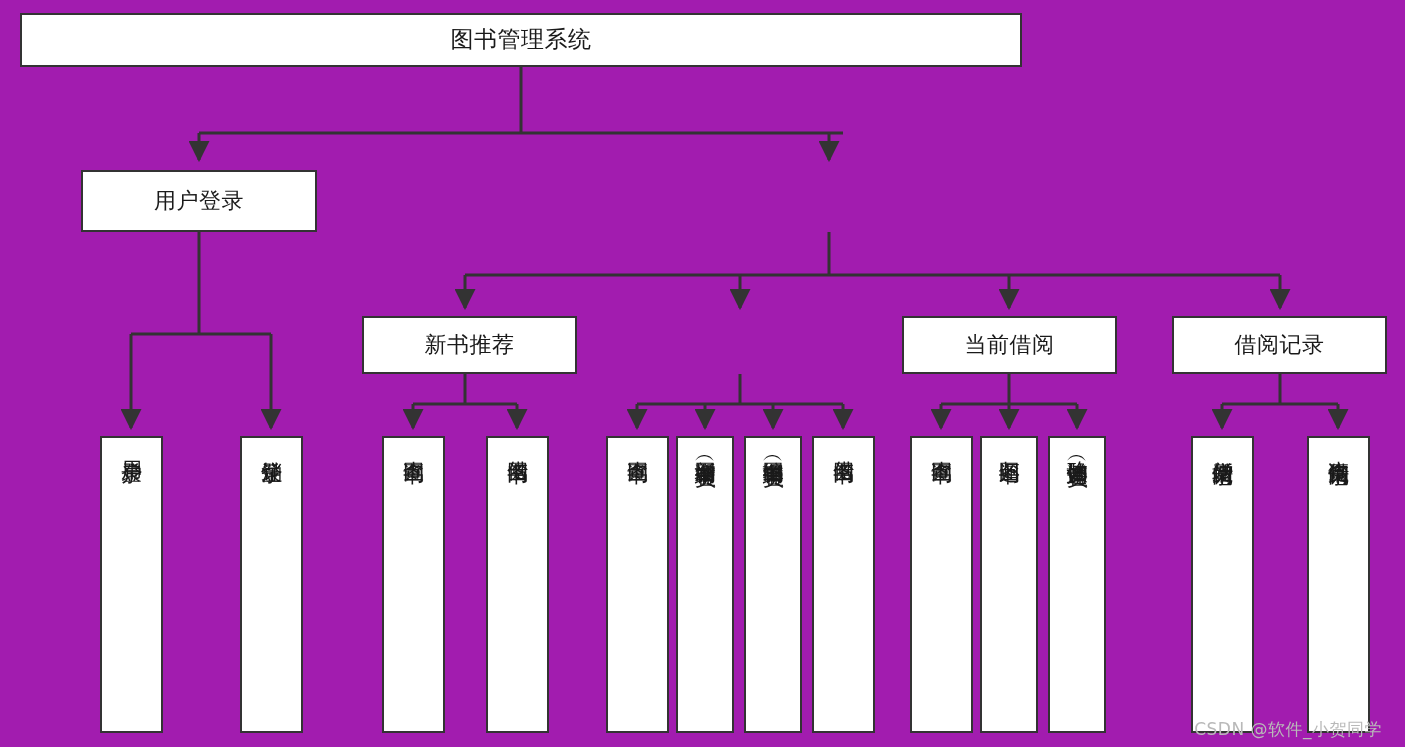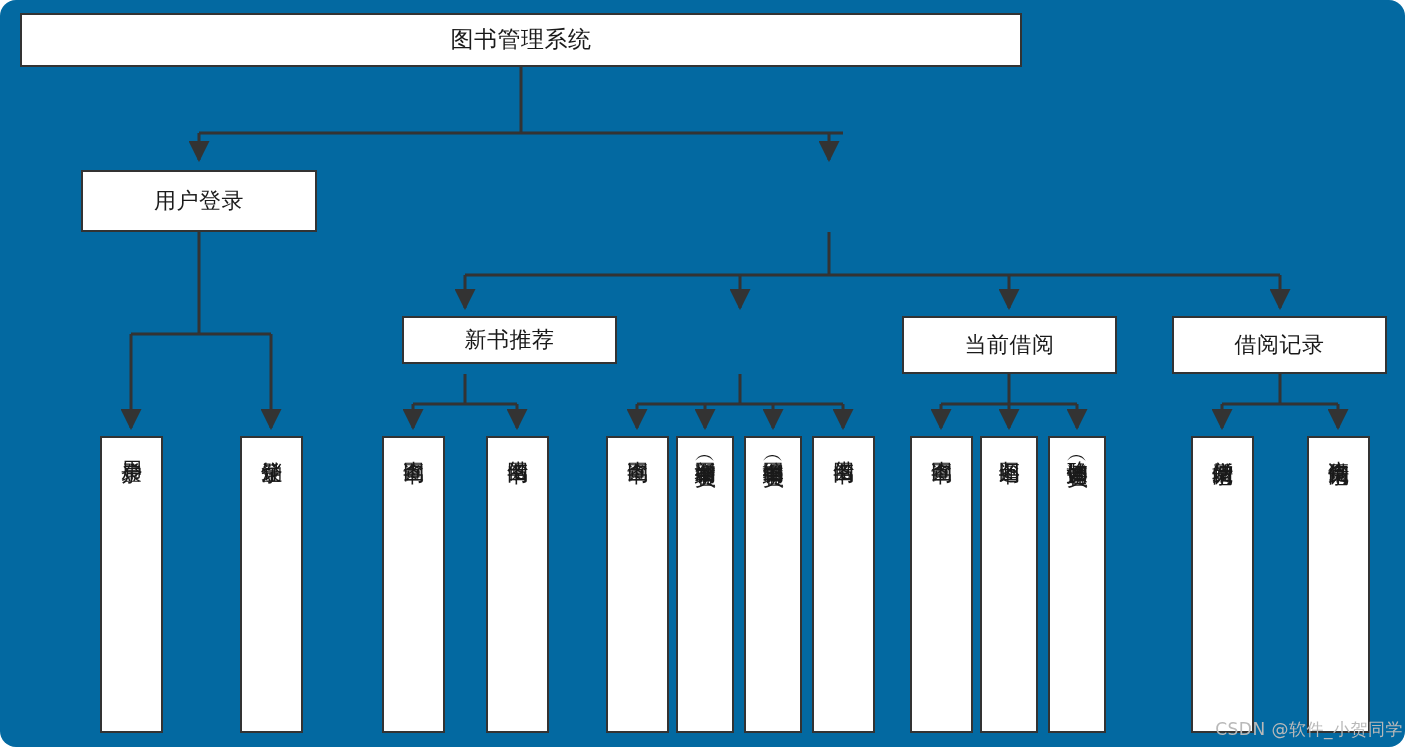--- a/index.html
+++ b/index.html
@@ -7,23 +7,22 @@
     padding: 0;
     background: #ffffff;
   }
   body {
     font-family: "DejaVu Sans", "Liberation Sans", sans-serif;
   }
   #canvas {
     position: relative;
     width: 1405px;
     height: 747px;
-    background: #0369a1;
+    background: #a21caf;
     overflow: hidden;
-    border-radius: 16px;
   }
   svg.wires {
     position: absolute;
     left: 0;
     top: 0;
     width: 1405px;
     height: 747px;
     pointer-events: none;
   }
   .node {
@@ -56,21 +55,21 @@
   .node.vert .lbl {
     writing-mode: vertical-rl;
     text-orientation: upright;
     font-size: 21px;
     line-height: 1.08;
     letter-spacing: 1px;
     white-space: nowrap;
   }
   .watermark {
     position: absolute;
-    right: 2px;
+    right: 23px;
     bottom: 6px;
     font-size: 17px;
     color: #b9b9b9;
     letter-spacing: 0.5px;
     white-space: nowrap;
   }
 </style>
 </head>
 <body>
 
@@ -127,21 +126,21 @@
   </svg>
 
   <div class="node root horiz" style="left:20px; top:13px; width:1002px; height:54px;">
     <span class="lbl">图书管理系统</span>
   </div>
 
   <div class="node horiz" style="left:81px; top:170px; width:236px; height:62px;">
     <span class="lbl">用户登录</span>
   </div>
 
-  <div class="node horiz" style="left:362px; top:316px; width:215px; height:48px;margin-left:40px;">
+  <div class="node horiz" style="left:362px; top:316px; width:215px; height:58px;">
     <span class="lbl">新书推荐</span>
   </div>
   <div class="node horiz" style="left:902px; top:316px; width:215px; height:58px;">
     <span class="lbl">当前借阅</span>
   </div>
   <div class="node horiz" style="left:1172px; top:316px; width:215px; height:58px;justify-content:center;">
     <span class="lbl">借阅记录</span>
   </div>
 
   <div class="node vert" style="left:100px; top:436px; width:63px; height:297px;">

